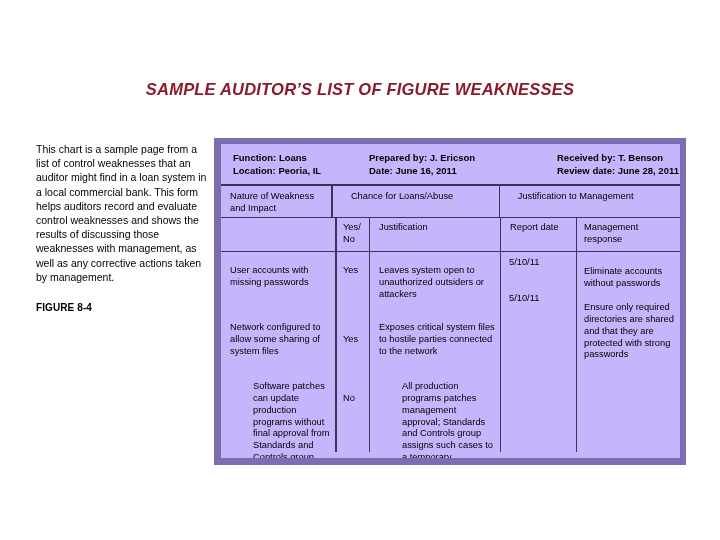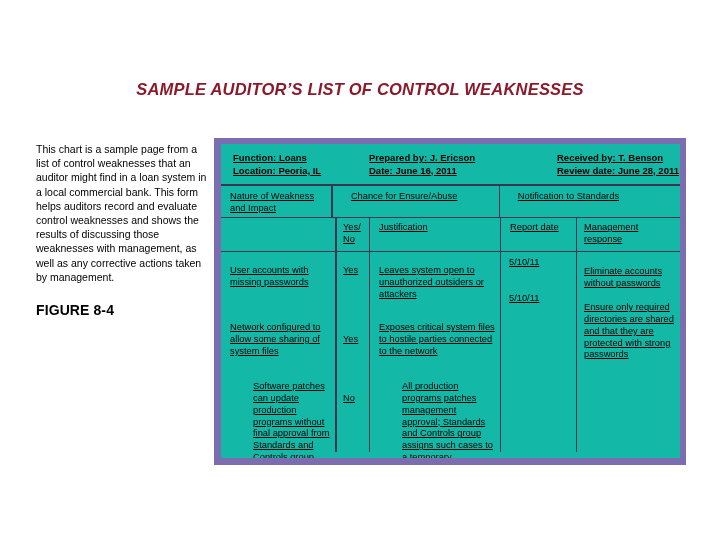--- a/index.html
+++ b/index.html
@@ -41,45 +41,44 @@
   #body-paragraph {
     font-family: "Liberation Sans", sans-serif;
     font-size: 10.5px;
     line-height: 14.2px;
     color: #000000;
     text-align: left;
   }
   #figure-caption {
     margin-top: 18px;
     font-family: "Liberation Sans", sans-serif;
-    font-size: 14px;
+    font-size: 10px;
     font-weight: bold;
     color: #000000;
     letter-spacing: 0.1px;
   }
 
   
   #form-figure {
     position: absolute;
     left: 214px;
     top: 138px;
     width: 472px;
     height: 327px;
     background: #7c6cb0;
     padding: 6px 6px 7px 7px;
     box-sizing: border-box;
   }
   #form-inner {
     width: 100%;
     height: 100%;
-    background: #14b8a6;
+    background: #c4b5fd;
     box-sizing: border-box;
     position: relative;
     overflow: hidden;
-    text-decoration: underline;
   }
 
   
   #form-meta {
     display: flex;
     padding: 8px 0 7px 0;
     border-bottom: 2px solid #3a3550;
     box-sizing: border-box;
   }
   .meta-block {
@@ -174,21 +173,21 @@
 
   #report-1 { padding-top: 5px;  height: 41px; }
   #report-2 { padding-top: 0px;  height: 75px; }
 
   #mgmt-1 { padding-top: 5px; height: 41px; }
   #mgmt-2 { padding-top: 0px; }
 </style>
 </head>
 <body>
 
-<div id="slide-title">SAMPLE AUDITOR’S LIST OF CONTROL WEAKNESSES</div>
+<div id="slide-title">SAMPLE AUDITOR’S LIST OF FIGURE WEAKNESSES</div>
 
 <div id="left-column">
   <div id="body-paragraph">This chart is a sample page from a list of control weaknesses that an auditor might find in a loan system in a local commercial bank. This form helps auditors record and evaluate control weaknesses and shows the results of discussing those weaknesses with management, as well as any corrective actions taken by management.</div>
   <div id="figure-caption">FIGURE 8-4</div>
 </div>
 
 <div id="form-figure">
   <div id="form-inner">
 
     <div id="form-meta">
@@ -201,22 +200,22 @@
         <span class="meta-line">Date: June 16, 2011</span>
       </div>
       <div class="meta-block" id="meta-received">
         <span class="meta-line">Received by: T. Benson</span>
         <span class="meta-line">Review date: June 28, 2011</span>
       </div>
     </div>
 
     <div id="group-header-row">
       <div class="group-cell" id="group-nature">Nature of Weakness and Impact</div>
-      <div class="group-cell" id="group-chance">Chance for Ensure/Abuse</div>
-      <div class="group-cell" id="group-notify">Notification to Standards</div>
+      <div class="group-cell" id="group-chance">Chance for Loans/Abuse</div>
+      <div class="group-cell" id="group-notify">Justification to Management</div>
     </div>
 
     <div id="sub-header-row">
       <div class="sub-cell" id="sub-blank"></div>
       <div class="sub-cell" id="sub-yesno">Yes/ No</div>
       <div class="sub-cell" id="sub-just">Justification</div>
       <div class="sub-cell" id="sub-report">Report date</div>
       <div class="sub-cell" id="sub-mgmt">Management response</div>
     </div>
 

